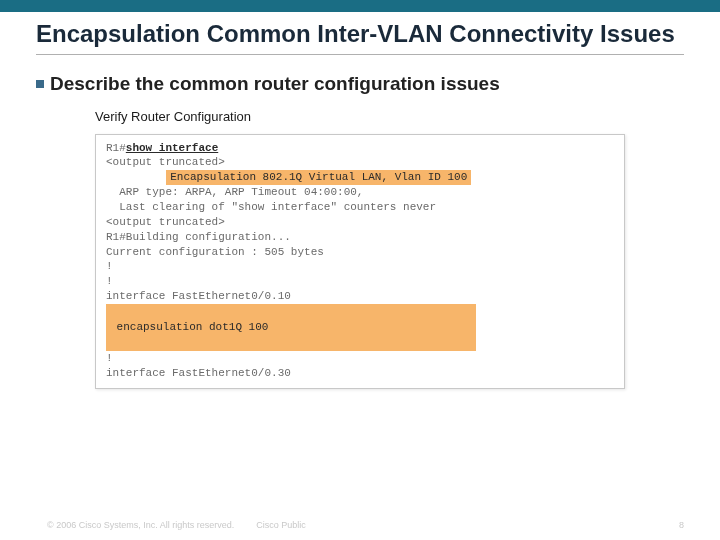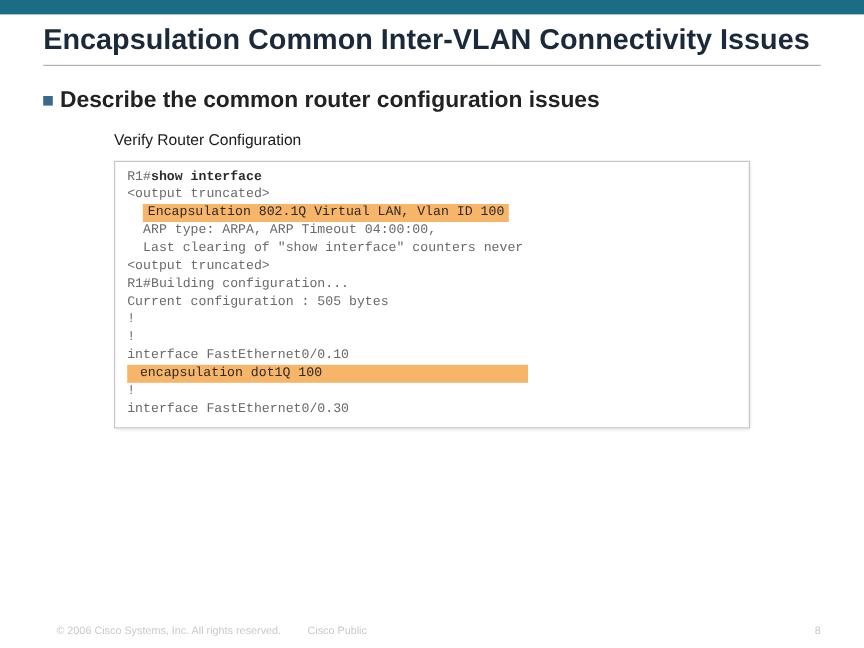--- a/index.html
+++ b/index.html
@@ -64,33 +64,34 @@
     font-size: 11px;
     line-height: 1.35;
     color: #4a4a4a;
     position: relative;
     box-shadow: 1px 1px 3px rgba(0,0,0,0.1);
   }
   .terminal .line {
     white-space: pre;
     color: #6a6a6a;
   }
-  .terminal .bold { font-weight: 700; color: #2a2a2a; }
+  .terminal .bold { font-weight: 700; color: #2a2a2a; text-decoration: underline; }
   .hl {
     display: inline-block;
     background: #f7b56a;
     color: #2a2a2a;
     padding: 0 4px;
+    margin-left: 47px;
   }
   .hl-full {
     display: inline-block;
     background: #f7b56a;
     color: #2a2a2a;
-    padding: 0 4px;
-    width: 334px;
+    padding: 16px 4px;
+    width: 370px;
   }
   .footer {
     position: absolute;
     bottom: 10px;
     left: 47px;
     right: 36px;
     display: flex;
     justify-content: space-between;
     align-items: flex-end;
     font-size: 9px;

